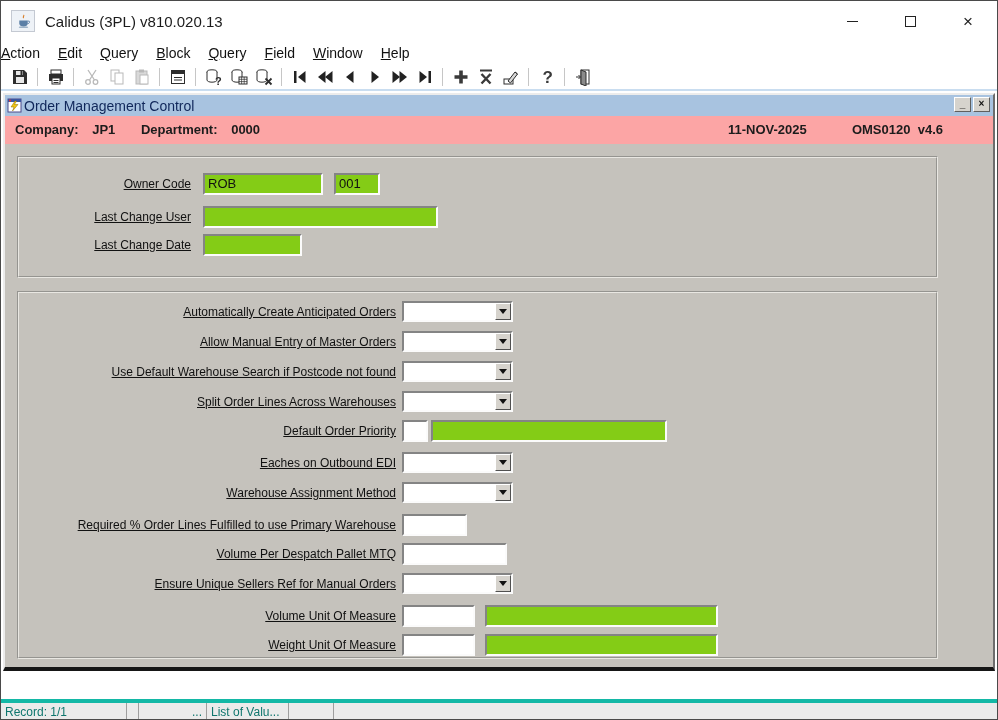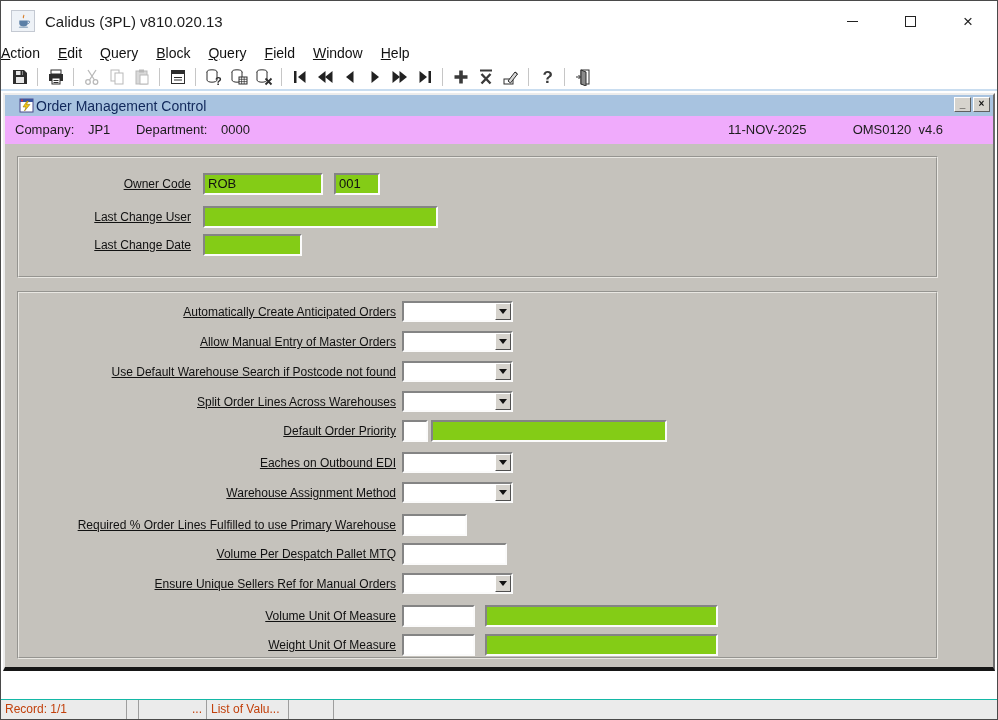--- a/index.html
+++ b/index.html
@@ -27,25 +27,25 @@
   .tbsep { width:1px; height:18px; background:#c6c6c6; margin:0 5px; flex:none; }
   .tb svg { display:block; }
 
   
   .mdi { position:absolute; left:0; top:90px; width:100%; height:608px; background:#ffffff; overflow:hidden; }
   .watermark { position:absolute; left:242px; top:606px; z-index:1; font-size:58px; font-weight:bold; letter-spacing:10px; color:#e7e7e7; white-space:nowrap; }
 
   
   .form-window { position:absolute; left:2px; top:2px; z-index:2; width:992px; height:578px;
     border-style:solid; border-width:2px 2px 4px 2px; border-color:#ececec #6d6d6d #161616 #ececec; background:#c5c2bc; }
-  .form-titlebar { position:relative; width:100%; height:21px; background:#a8c3e0; display:flex; align-items:center; padding-left:14px; }
+  .form-titlebar { position:relative; width:100%; height:21px; background:#a8c3e0; display:flex; align-items:center; padding-left:2px; }
   .form-title { font-size:14px; color:#10275a; margin-left:2px; }
   .fw-controls { position:absolute; right:3px; top:2px; display:flex; gap:2px; }
   .fw-btn { width:17px; height:15px; background:#d6d3cd; border:1px solid; border-color:#fff #5f5f5f #5f5f5f #fff; font-size:10px; line-height:12px; text-align:center; color:#111; font-weight:bold; }
-  .form-header { position:relative; width:100%; height:28px; background:#f0abfc; font-size:13px; color:#1c1c1c; line-height:28px; }
+  .form-header { position:relative; width:100%; height:28px; background:#fca5a5; font-size:13px; color:#1c1c1c; line-height:28px;font-weight:bold; }
   .fh-left { margin-left:10px; }
   .fh-val { margin-left:10px; }
   .fh-dept { margin-left:22px; }
   .fh-date { position:absolute; left:723px; top:0; }
   .fh-module { position:absolute; right:50px; top:0; }
   .form-canvas { position:relative; width:100%; height:523px; background:#c5c2bc; }
 
   .groupbox { position:absolute; border:2px groove #e9e7e2; }
   .gb1 { left:12px; top:12px; width:921px; height:122px; }
   .gb2 { left:12px; top:147px; width:921px; height:368px; }
@@ -56,21 +56,21 @@
 
   .ffield { position:absolute; height:22px; border:2px solid; border-color:#848484 #fbfbfb #fbfbfb #848484; background:#84cc16; font-size:13px; color:#111; line-height:18px; padding:0 3px; white-space:nowrap; overflow:hidden; }
   .ffield.white { background:#ffffff; }
 
   .dd { position:absolute; width:111px; height:21px; border:2px solid; border-color:#848484 #fbfbfb #fbfbfb #848484; background:#fff; display:flex; }
   .dd-val { flex:1; font-size:12px; line-height:17px; padding-left:3px; color:#111; overflow:hidden; }
   .dd-btn { width:16px; height:17px; background:#d6d3cd; border:1px solid; border-color:#fff #505050 #505050 #fff; display:flex; align-items:center; justify-content:center; }
   .dd-btn::after { content:""; width:0; height:0; border-left:4px solid transparent; border-right:4px solid transparent; border-top:5px solid #111; }
 
   
-  .statusbar { position:absolute; left:0; top:698px; width:100%; height:20px; background:#ebebeb; border-top:1px solid #14b8a6; font-size:12px; color:#c2410c; }
+  .statusbar { position:absolute; left:0; top:698px; width:100%; height:20px; background:#ebebeb; border-top:4px solid #14b8a6; font-size:12px; color:#0f766e; }
   .sb-cell { position:absolute; top:0; height:20px; line-height:19px; border-right:1px solid #9e9e9e; padding:0 4px; white-space:nowrap; overflow:hidden; }
   .bottom-sliver { position:absolute; left:0; top:718px; width:100%; height:2px; background:#d8d8d8; }
   .sliver-chip { position:absolute; top:718px; height:2px; width:14px; }
 </style>
 </head>
 <body>
 
 <div class="screen">
 
   <div class="titlebar">

